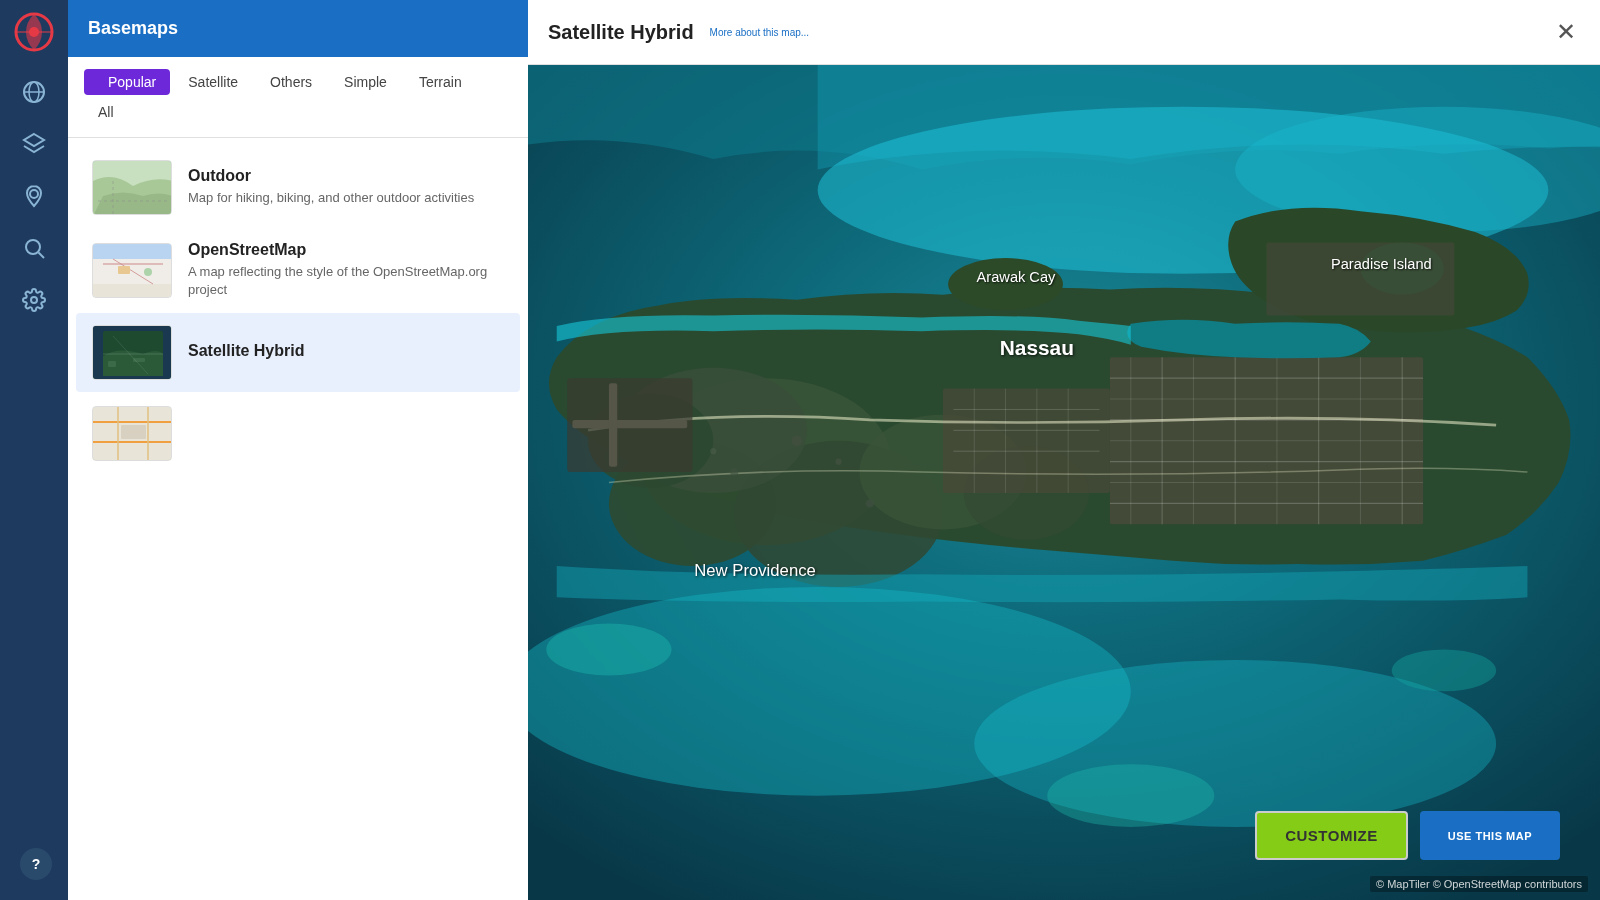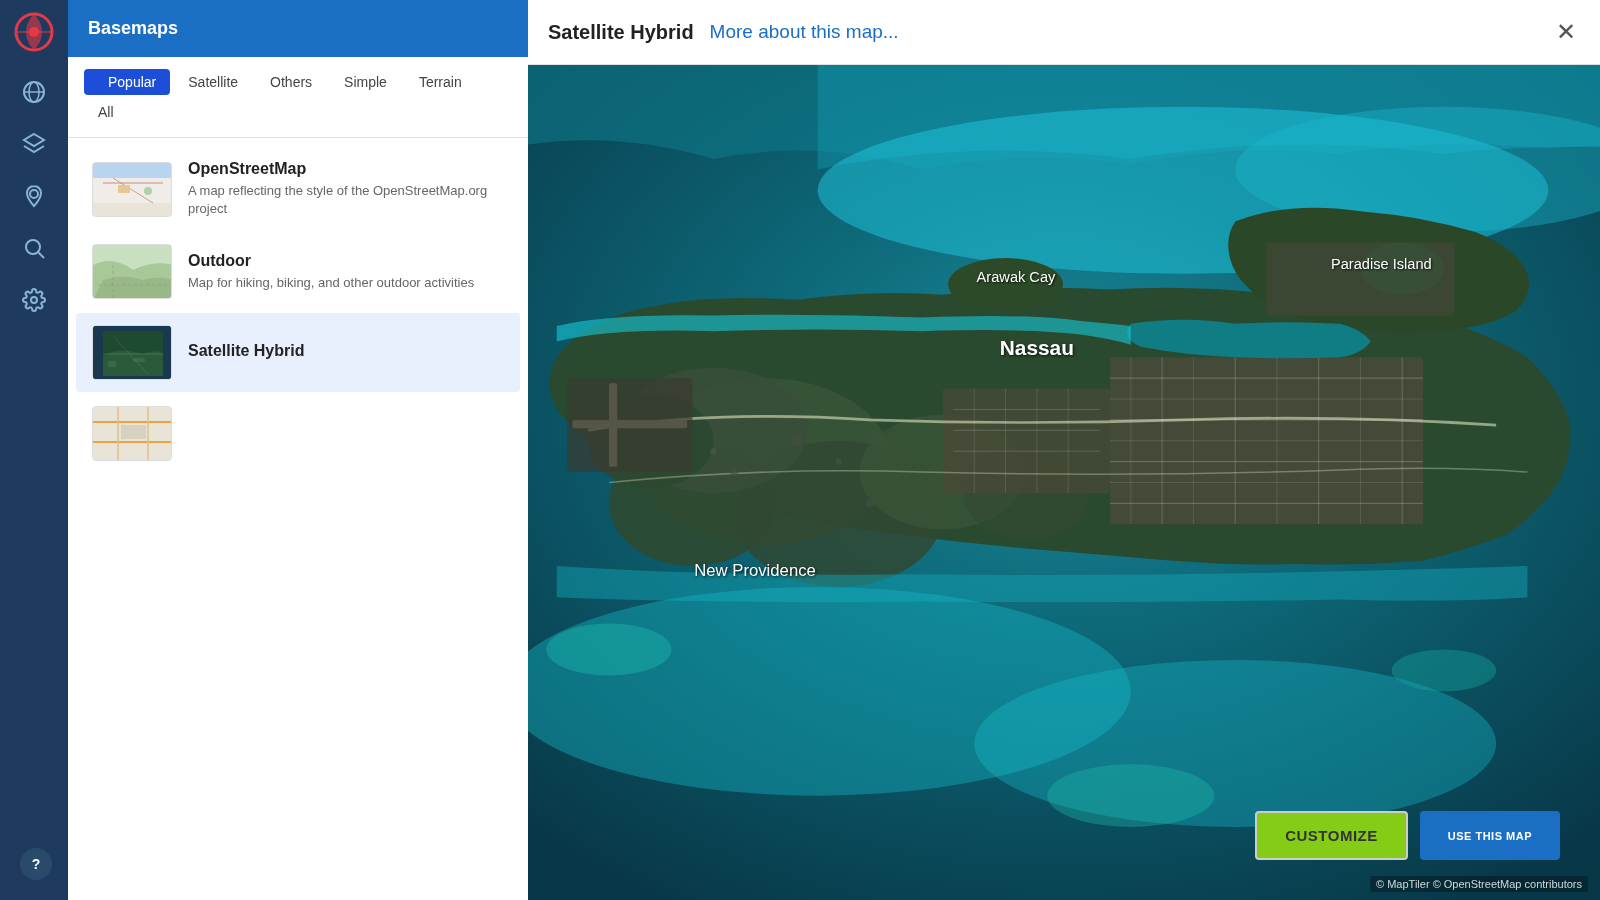--- a/index.html
+++ b/index.html
@@ -81,21 +81,21 @@
       padding: 5px 14px;
       border-radius: 4px;
       border: none;
       cursor: pointer;
       font-size: 14px;
       background: transparent;
       color: #444;
     }
 
     .tab-btn.active {
-      background: #1d4ed8;
+      background: #6d28d9;
       color: white;
       padding-left: 24px;
     }
 
     .basemaps-list {
       flex: 1;
       overflow-y: auto;
       padding: 8px 0;
     }
 
@@ -168,21 +168,21 @@
     }
 
     .preview-title {
       font-size: 20px;
       font-weight: 600;
       color: #222;
     }
 
     .preview-link {
       color: #1a6fc4;
-      font-size: 19px;
+      font-size: 10px;
       cursor: pointer;
       text-decoration: none;
     }
 
     .close-btn {
       background: none;
       border: none;
       font-size: 24px;
       cursor: pointer;
       color: #555;
@@ -344,52 +344,52 @@
     <button class="tab-btn active">Popular</button>
     <button class="tab-btn">Satellite</button>
     <button class="tab-btn">Others</button>
     <button class="tab-btn">Simple</button>
     <button class="tab-btn">Terrain</button>
     <button class="tab-btn">All</button>
   </div>
 
   <div class="basemaps-list">
 
+
+    <div class="basemap-item">
+      <div class="basemap-thumb thumb-outdoor">
+        <svg width="80" height="55" viewBox="0 0 80 55">
+          <rect width="80" height="55" fill="#c8e0c0"></rect>
+          <path d="M0 20 Q20 10 40 25 Q60 15 80 20 L80 55 L0 55Z" fill="#a8c898"></path>
+          <path d="M10 35 Q30 28 50 35 Q65 30 80 35 L80 55 L0 55Z" fill="#98b888"></path>
+          <line x1="5" y1="40" x2="75" y2="40" stroke="#888" stroke-width="0.5" stroke-dasharray="3,3"></line>
+          <line x1="20" y1="20" x2="20" y2="55" stroke="#888" stroke-width="0.5" stroke-dasharray="3,3"></line>
+        </svg>
+      </div>
+      <div class="basemap-info">
+        <div class="basemap-name">Outdoor</div>
+        <div class="basemap-desc">Map for hiking, biking, and other outdoor activities</div>
+      </div>
+    </div>
 
     <div class="basemap-item">
       <div class="basemap-thumb thumb-osm">
         <svg width="80" height="55" viewBox="0 0 80 55">
           <rect width="80" height="55" fill="#b8d4f0"></rect>
           <rect y="15" width="80" height="40" fill="#f0ede8"></rect>
           <rect x="0" y="40" width="80" height="15" fill="#e8e4d8"></rect>
           <line x1="10" y1="20" x2="70" y2="20" stroke="#c88" stroke-width="1"></line>
           <line x1="20" y1="15" x2="60" y2="40" stroke="#c88" stroke-width="0.8"></line>
           <rect x="25" y="22" width="12" height="8" fill="#e8c890" rx="1"></rect>
           <circle cx="55" cy="28" r="4" fill="#90c890" opacity="0.7"></circle>
         </svg>
       </div>
       <div class="basemap-info">
         <div class="basemap-name">OpenStreetMap</div>
         <div class="basemap-desc">A map reflecting the style of the OpenStreetMap.org project</div>
-      </div>
-    </div>
-
-    <div class="basemap-item">
-      <div class="basemap-thumb thumb-outdoor">
-        <svg width="80" height="55" viewBox="0 0 80 55">
-          <rect width="80" height="55" fill="#c8e0c0"></rect>
-          <path d="M0 20 Q20 10 40 25 Q60 15 80 20 L80 55 L0 55Z" fill="#a8c898"></path>
-          <path d="M10 35 Q30 28 50 35 Q65 30 80 35 L80 55 L0 55Z" fill="#98b888"></path>
-          <line x1="5" y1="40" x2="75" y2="40" stroke="#888" stroke-width="0.5" stroke-dasharray="3,3"></line>
-          <line x1="20" y1="20" x2="20" y2="55" stroke="#888" stroke-width="0.5" stroke-dasharray="3,3"></line>
-        </svg>
-      </div>
-      <div class="basemap-info">
-        <div class="basemap-name">Outdoor</div>
-        <div class="basemap-desc">Map for hiking, biking, and other outdoor activities</div>
       </div>
     </div>
 
     <div class="basemap-item selected">
       <div class="basemap-thumb thumb-satellite">
         <svg width="80" height="55" viewBox="0 0 80 55">
           <rect width="80" height="55" fill="#1a3850"></rect>
           <rect x="10" y="5" width="60" height="45" fill="#1e4a30" rx="2"></rect>
           <path d="M10 30 Q25 20 50 28 Q65 22 70 28 L70 50 L10 50Z" fill="#2a5a38"></path>
           <rect x="15" y="35" width="8" height="6" fill="#3a6a48" rx="1"></rect>

